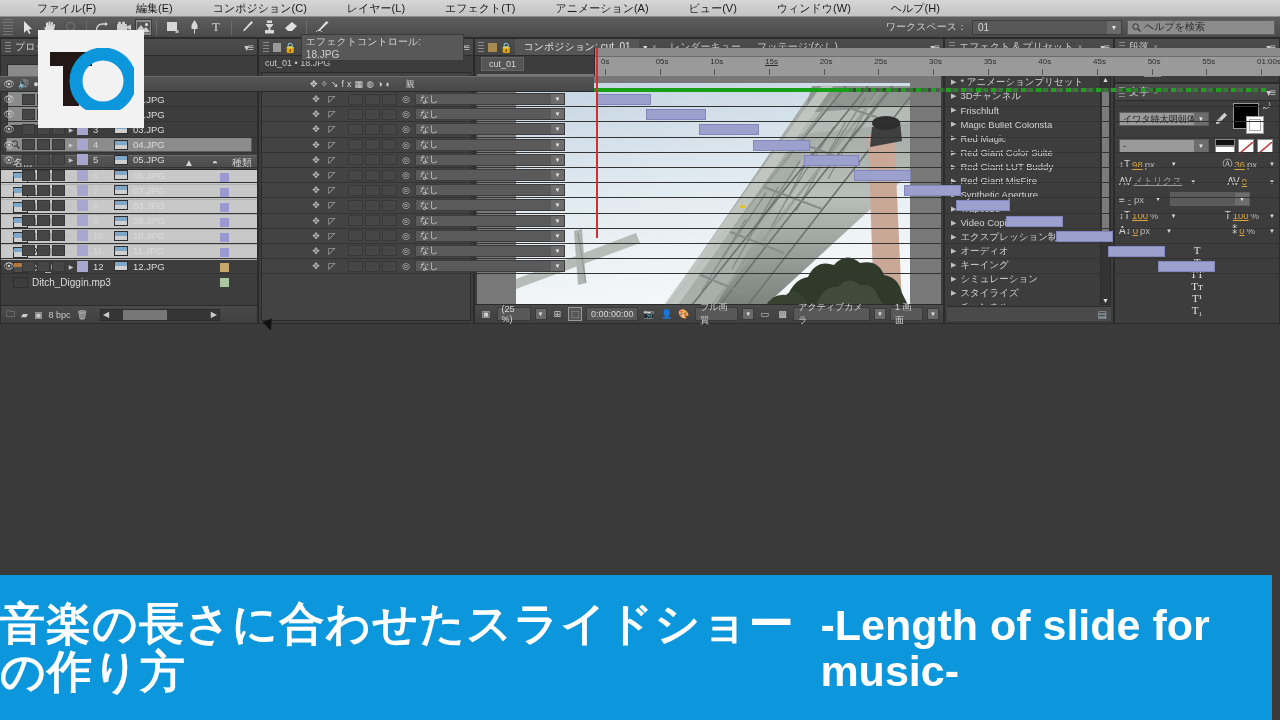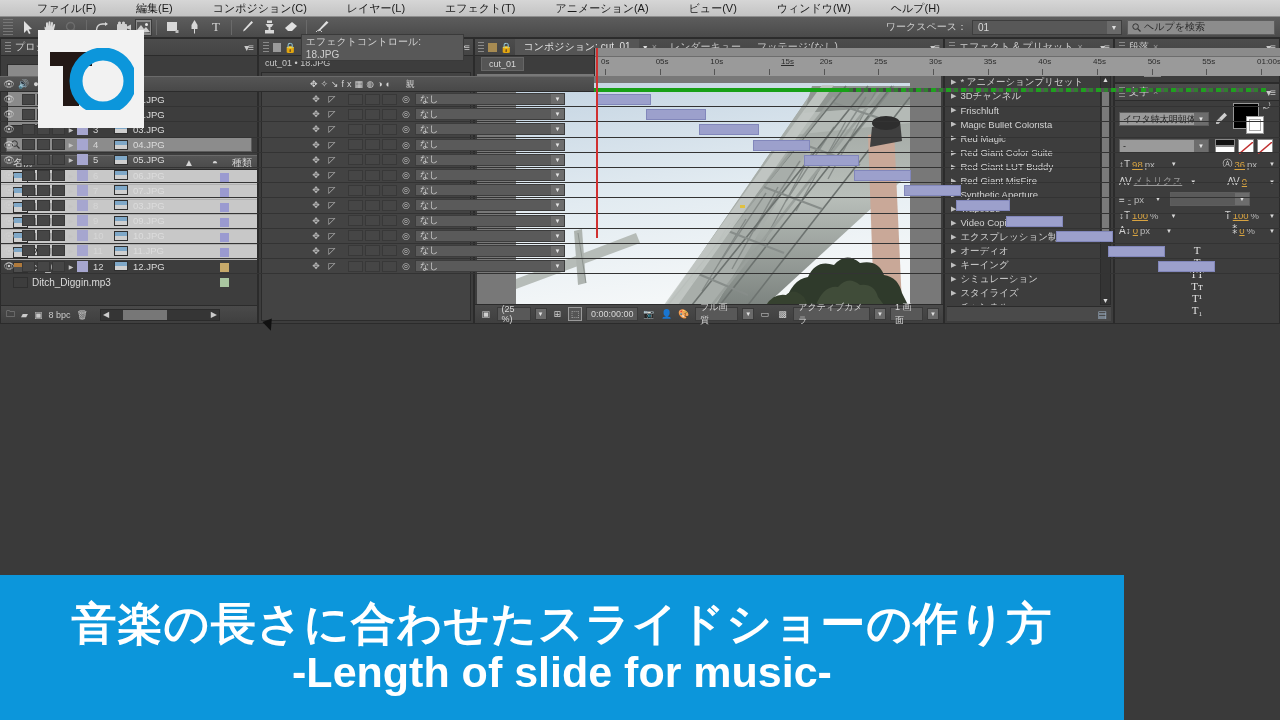--- a/index.html
+++ b/index.html
@@ -197,22 +197,22 @@
   .bar { position: absolute; height: 11px; top: 2px; background: #9ca0cc; border: 1px solid #8287bb; }
   .playhead { position: absolute; top: 0; bottom: 0; width: 2px; background: #d03030; z-index: 5; }
   .greenbar { position: absolute; left: 594px; right: 14px; top: 88px; height: 4px; background: #17a017; z-index: 4; }
   .cachebar { position: absolute; top: 0; height: 4px; background:
     repeating-linear-gradient(to right,#2f7f2f 0 4px,#444 4px 7px,#1fa01f 7px 12px,#555 12px 15px); }
 
   
   #logo { position: absolute; left: 38px; top: 30px; width: 106px; height: 98px; background: #f2f2f2;
     display: flex; align-items: center; justify-content: center; }
   
-  #banner { position: absolute; left: 0; top: 575px; width: 1124px; height: 145px; background: #0c96db;
-    display: flex; flex-direction: column; align-items: center; justify-content: center; }
+  #banner { position: absolute; left: 0; top: 575px; width: 1272px; height: 145px; background: #0c96db;
+    display: flex; align-items: center; justify-content: center; }
   #banner .l1 { font-family: "DejaVu Sans", sans-serif; font-size: 45px; font-weight: bold; color: #ffffff;
     letter-spacing: 1px; line-height: 1.05; }
   #banner .l2 { font-family: "Liberation Sans", sans-serif; font-size: 43px; font-weight: bold; color: #ffffff;
     line-height: 1.05; margin-top: 2px; }
   .cursor { position: absolute; left: 264px; top: 320px; width: 0; height: 0;
     border-left: 5px solid transparent; border-right: 5px solid transparent; border-top: 11px solid #111;
     transform: rotate(-20deg); }
 </style>
 </head>
 <body>
@@ -864,21 +864,21 @@
 
     <div class="ruler">
       <div class="wbar"></div>
       <div id="ticks">
           <span class="tick" style="left: 6px;">0s</span>
           <span class="tickline" style="left: 10px;"></span>
           <span class="tick" style="left: 60.6667px;">05s</span>
           <span class="tickline" style="left: 64.6667px;"></span>
           <span class="tick" style="left: 115.333px;">10s</span>
           <span class="tickline" style="left: 119.333px;"></span>
-          <span class="tick" style="left: 186px; text-decoration: underline;">15s</span>
+          <span class="tick" style="left: 170px; text-decoration: underline;">15s</span>
           <span class="tickline" style="left: 174px;"></span>
           <span class="tick" style="left: 224.667px;">20s</span>
           <span class="tickline" style="left: 228.667px;"></span>
           <span class="tick" style="left: 279.333px;">25s</span>
           <span class="tickline" style="left: 283.333px;"></span>
           <span class="tick" style="left: 334px;">30s</span>
           <span class="tickline" style="left: 338px;"></span>
           <span class="tick" style="left: 388.667px;">35s</span>
           <span class="tickline" style="left: 392.667px;"></span>
           <span class="tick" style="left: 443.333px;">40s</span>

